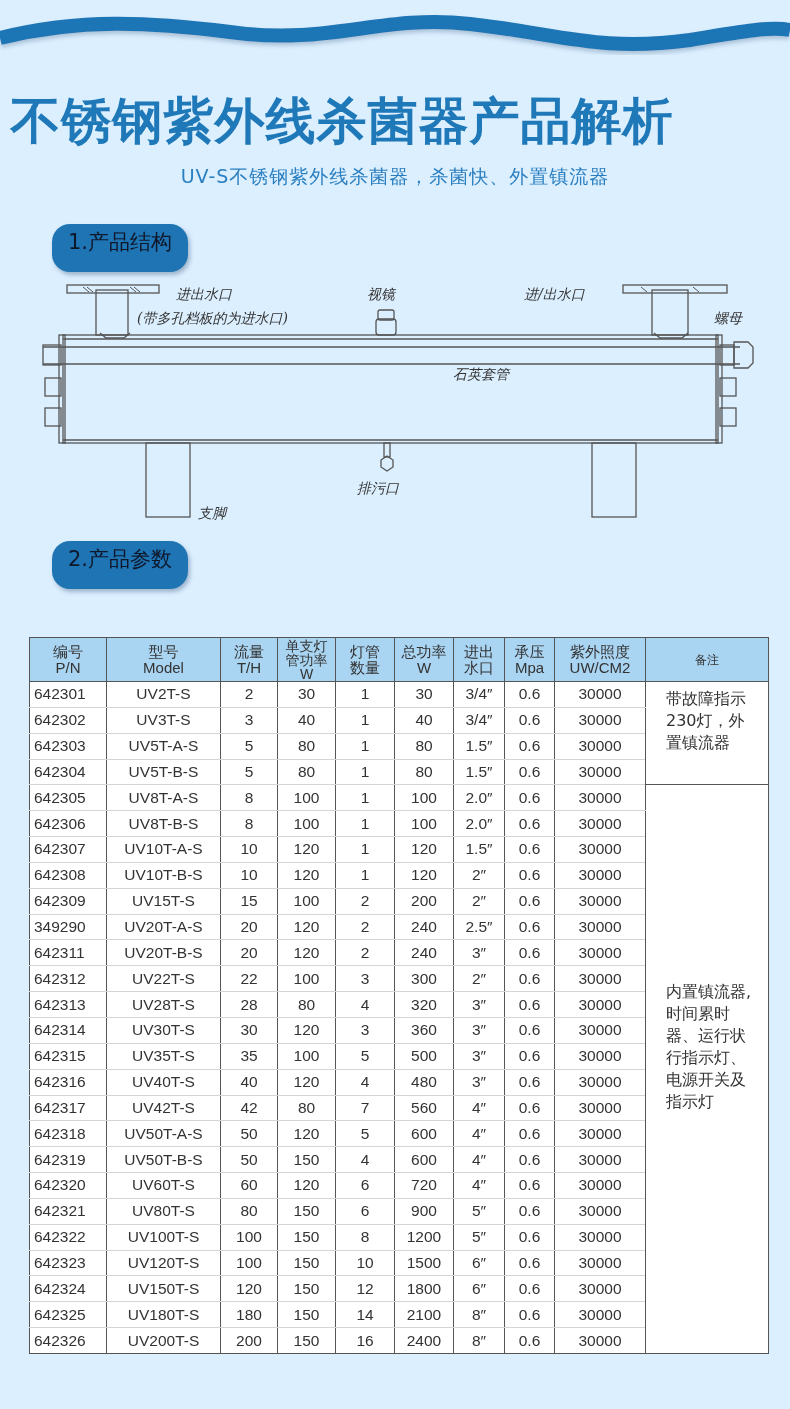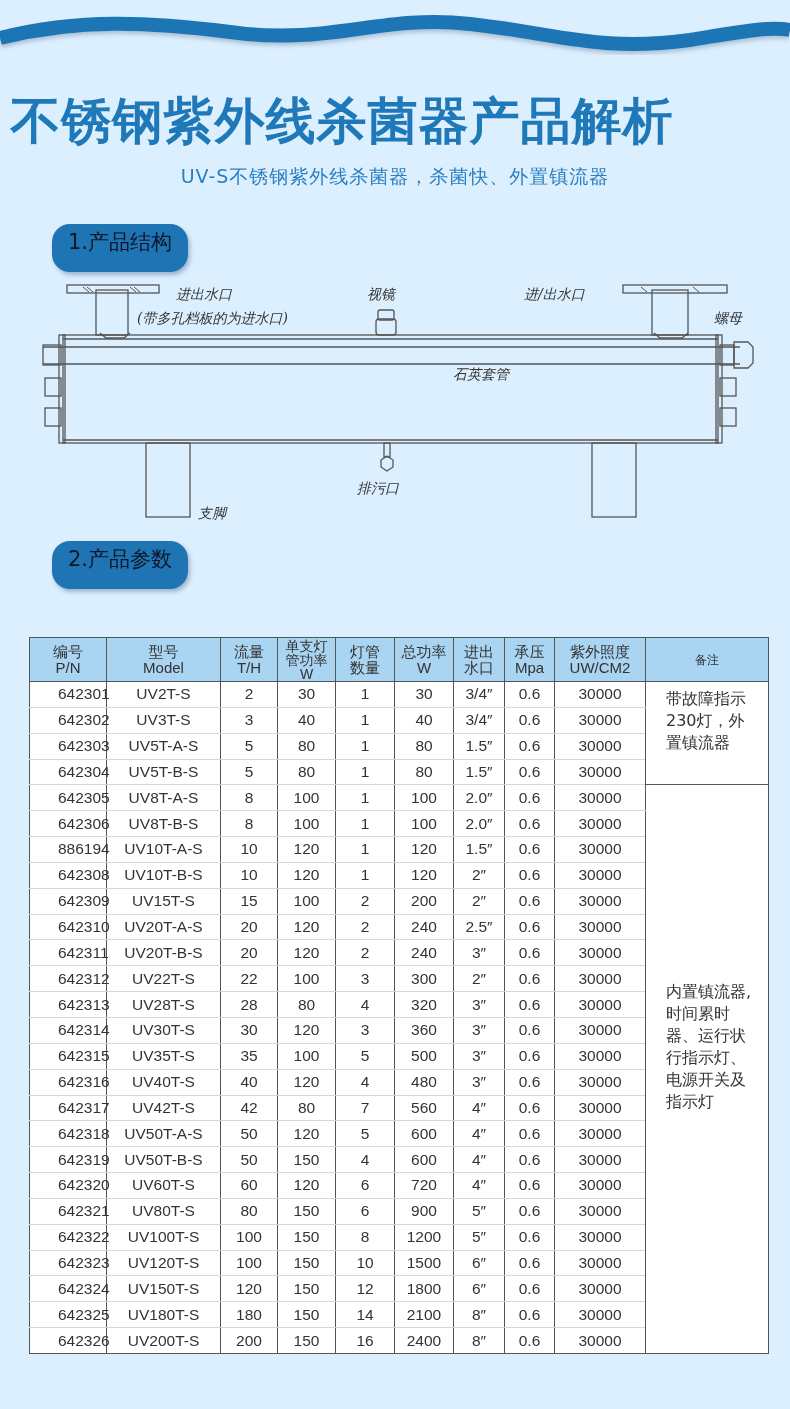--- a/index.html
+++ b/index.html
@@ -47,21 +47,21 @@
     border-left: 1.5px solid #555; border-right: 1.5px solid #555;
     border-bottom: 1px solid #d5d5d5; padding: 0;
   }
   .spec tr:last-child td { border-bottom: 1.5px solid #555; margin-top: 40px; }
   .spec td.note {
     font-family: "DejaVu Sans", sans-serif; font-size: 16px; line-height: 22px;
     text-align: left; vertical-align: top; padding: 6px 10px 0 20px;
     border-bottom: 1.5px solid #555; color: #333; margin-top: 24px;
   }
   .spec td.note2 { padding-top: 196px; }
-  .spec td.left { text-align: left; padding-left: 28px; }
+  .spec td.left { text-align: left; padding-left: 4px; }
 </style>
 </head>
 <body>
 
 <svg class="wave" viewBox="0 0 790 70">
   <defs>
     <filter id="sh" x="-5%" y="-50%" width="110%" height="200%">
       <feDropShadow dx="0" dy="3" stdDeviation="2" flood-color="#6b8aa5" flood-opacity="0.45"></feDropShadow>
     </filter>
   </defs>
@@ -253,21 +253,21 @@
         <td>UV8T-B-S</td>
         <td>8</td>
         <td>100</td>
         <td>1</td>
         <td>100</td>
         <td>2.0″</td>
         <td>0.6</td>
         <td>30000</td>
       </tr>
       <tr>
-        <td class="left">886194</td>
+        <td class="left">642307</td>
         <td>UV10T-A-S</td>
         <td>10</td>
         <td>120</td>
         <td>1</td>
         <td>120</td>
         <td>1.5″</td>
         <td>0.6</td>
         <td>30000</td>
       </tr>
       <tr>
@@ -286,21 +286,21 @@
         <td>UV15T-S</td>
         <td>15</td>
         <td>100</td>
         <td>2</td>
         <td>200</td>
         <td>2″</td>
         <td>0.6</td>
         <td>30000</td>
       </tr>
       <tr>
-        <td class="left">642310</td>
+        <td class="left">349290</td>
         <td>UV20T-A-S</td>
         <td>20</td>
         <td>120</td>
         <td>2</td>
         <td>240</td>
         <td>2.5″</td>
         <td>0.6</td>
         <td>30000</td>
       </tr>
       <tr>

